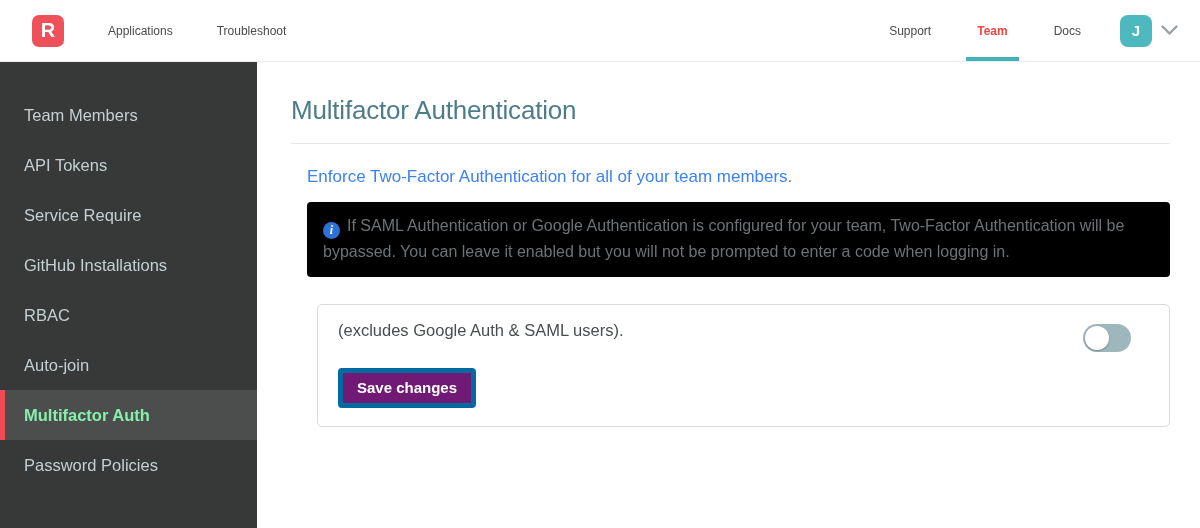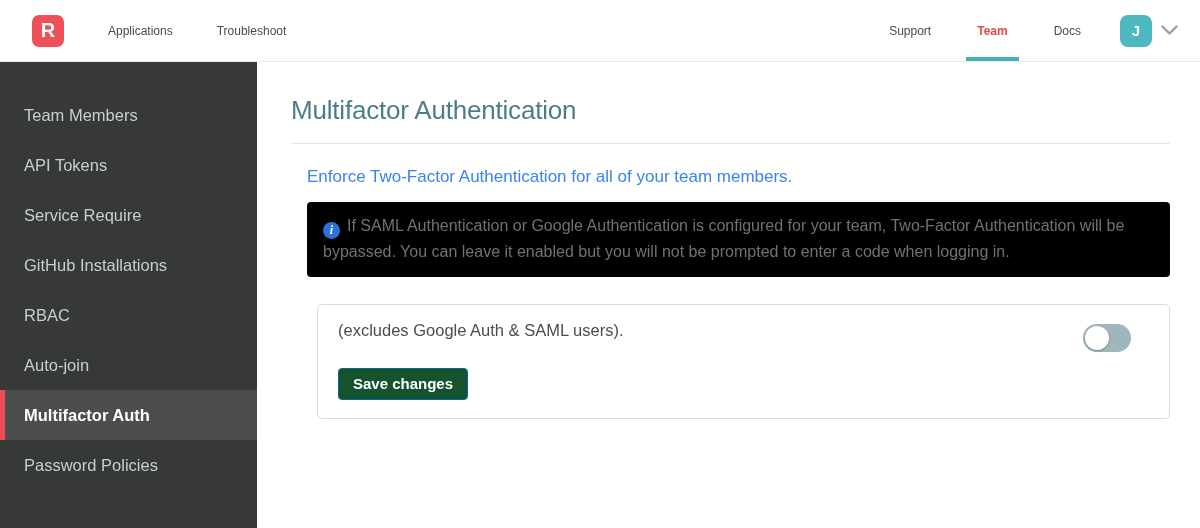--- a/index.html
+++ b/index.html
@@ -53,21 +53,21 @@
     width: 257px; flex-shrink: 0; background: #373939;
     padding-top: 28px; overflow: hidden;
   }
   .side-item {
     height: 50px; display: flex; align-items: center;
     padding-left: 19px; border-left: 5px solid transparent;
     color: #c7cfd2; font-size: 16.5px; cursor: pointer; white-space: nowrap;
   }
   .side-item.active {
     background: #4c4e4e; border-left-color: #ee4b55;
-    color: #ffffff; font-weight: bold;
+    color: #86efac; font-weight: bold;
   }
 
   
   .main { flex: 1; padding: 33px 30px 0 34px; background: #fff; }
   .page-title {
     margin: 0; color: #4e7d89; font-size: 26px; font-weight: normal;
     letter-spacing: -0.2px;
   }
   .title-rule { border: none; border-top: 1px solid #e4e6e7; margin: 17px 0 0 0; }
   .content-body { margin-left: 16px; }
@@ -94,21 +94,21 @@
     width: 48px; height: 28px; border-radius: 14px; background: #9eb6bc;
     position: relative; flex-shrink: 0; margin: 4px 18px 0 20px; cursor: pointer;
   }
   .toggle .knob {
     position: absolute; left: 2px; top: 2px; width: 24px; height: 24px;
     border-radius: 50%; background: #fff;
     box-shadow: 0 1px 2px rgba(0,0,0,0.25);
   }
   .save-btn {
     margin-top: 16px; display: inline-block;
-    background: #14532d; border: 1px solid #0369a1; border-radius: 4px;
+    background: #701a75; border: 5px solid #0369a1; border-radius: 4px;
     color: #fff; font-family: "Liberation Sans", sans-serif;
     font-size: 15px; font-weight: bold; padding: 6px 14px 7px; cursor: pointer;
   }
 </style>
 </head>
 <body>
 
 <header class="navbar">
   <div class="logo">
     <span>R</span>

